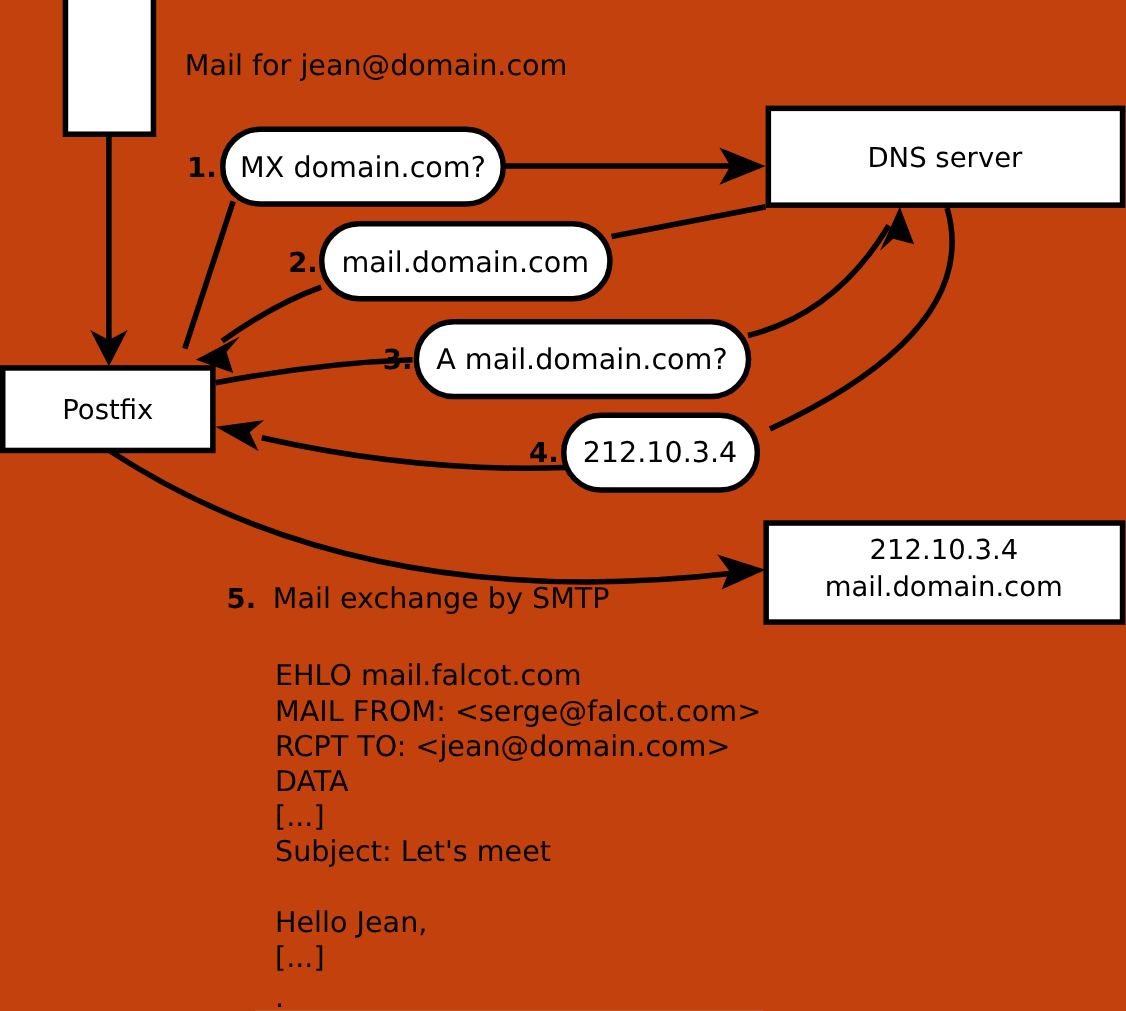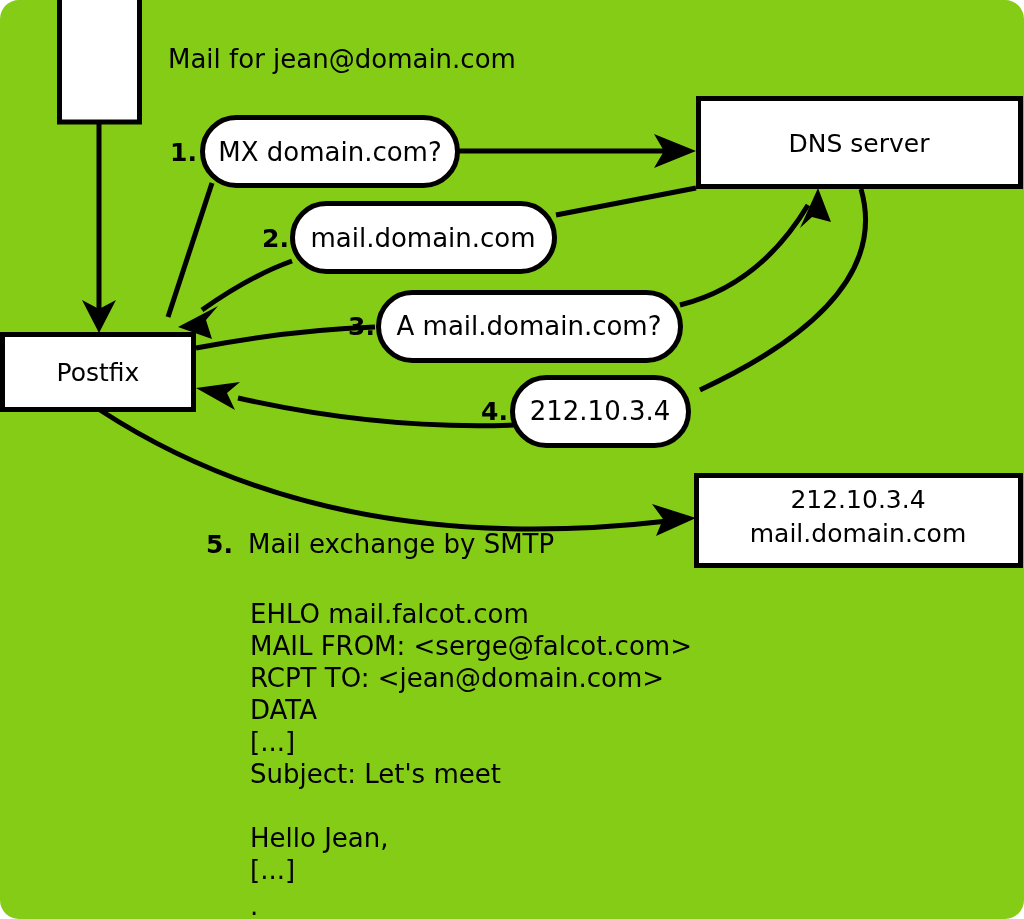--- a/index.html
+++ b/index.html
@@ -4,24 +4,23 @@
 <style>
   html, body {
     margin: 0;
     padding: 0;
     background: #ffffff;
   }
   #stage {
     position: relative;
     width: 1024px;
     height: 919px;
-    background: #84cc16;
+    background: #c2410c;
     overflow: hidden;
     font-family: "DejaVu Sans", sans-serif;
-    border-radius: 19px;
   }
   svg.diagram {
     position: absolute;
     top: 0;
     left: 0;
     width: 1024px;
     height: 919px;
   }
   .node-rect {
     fill: #ffffff;

